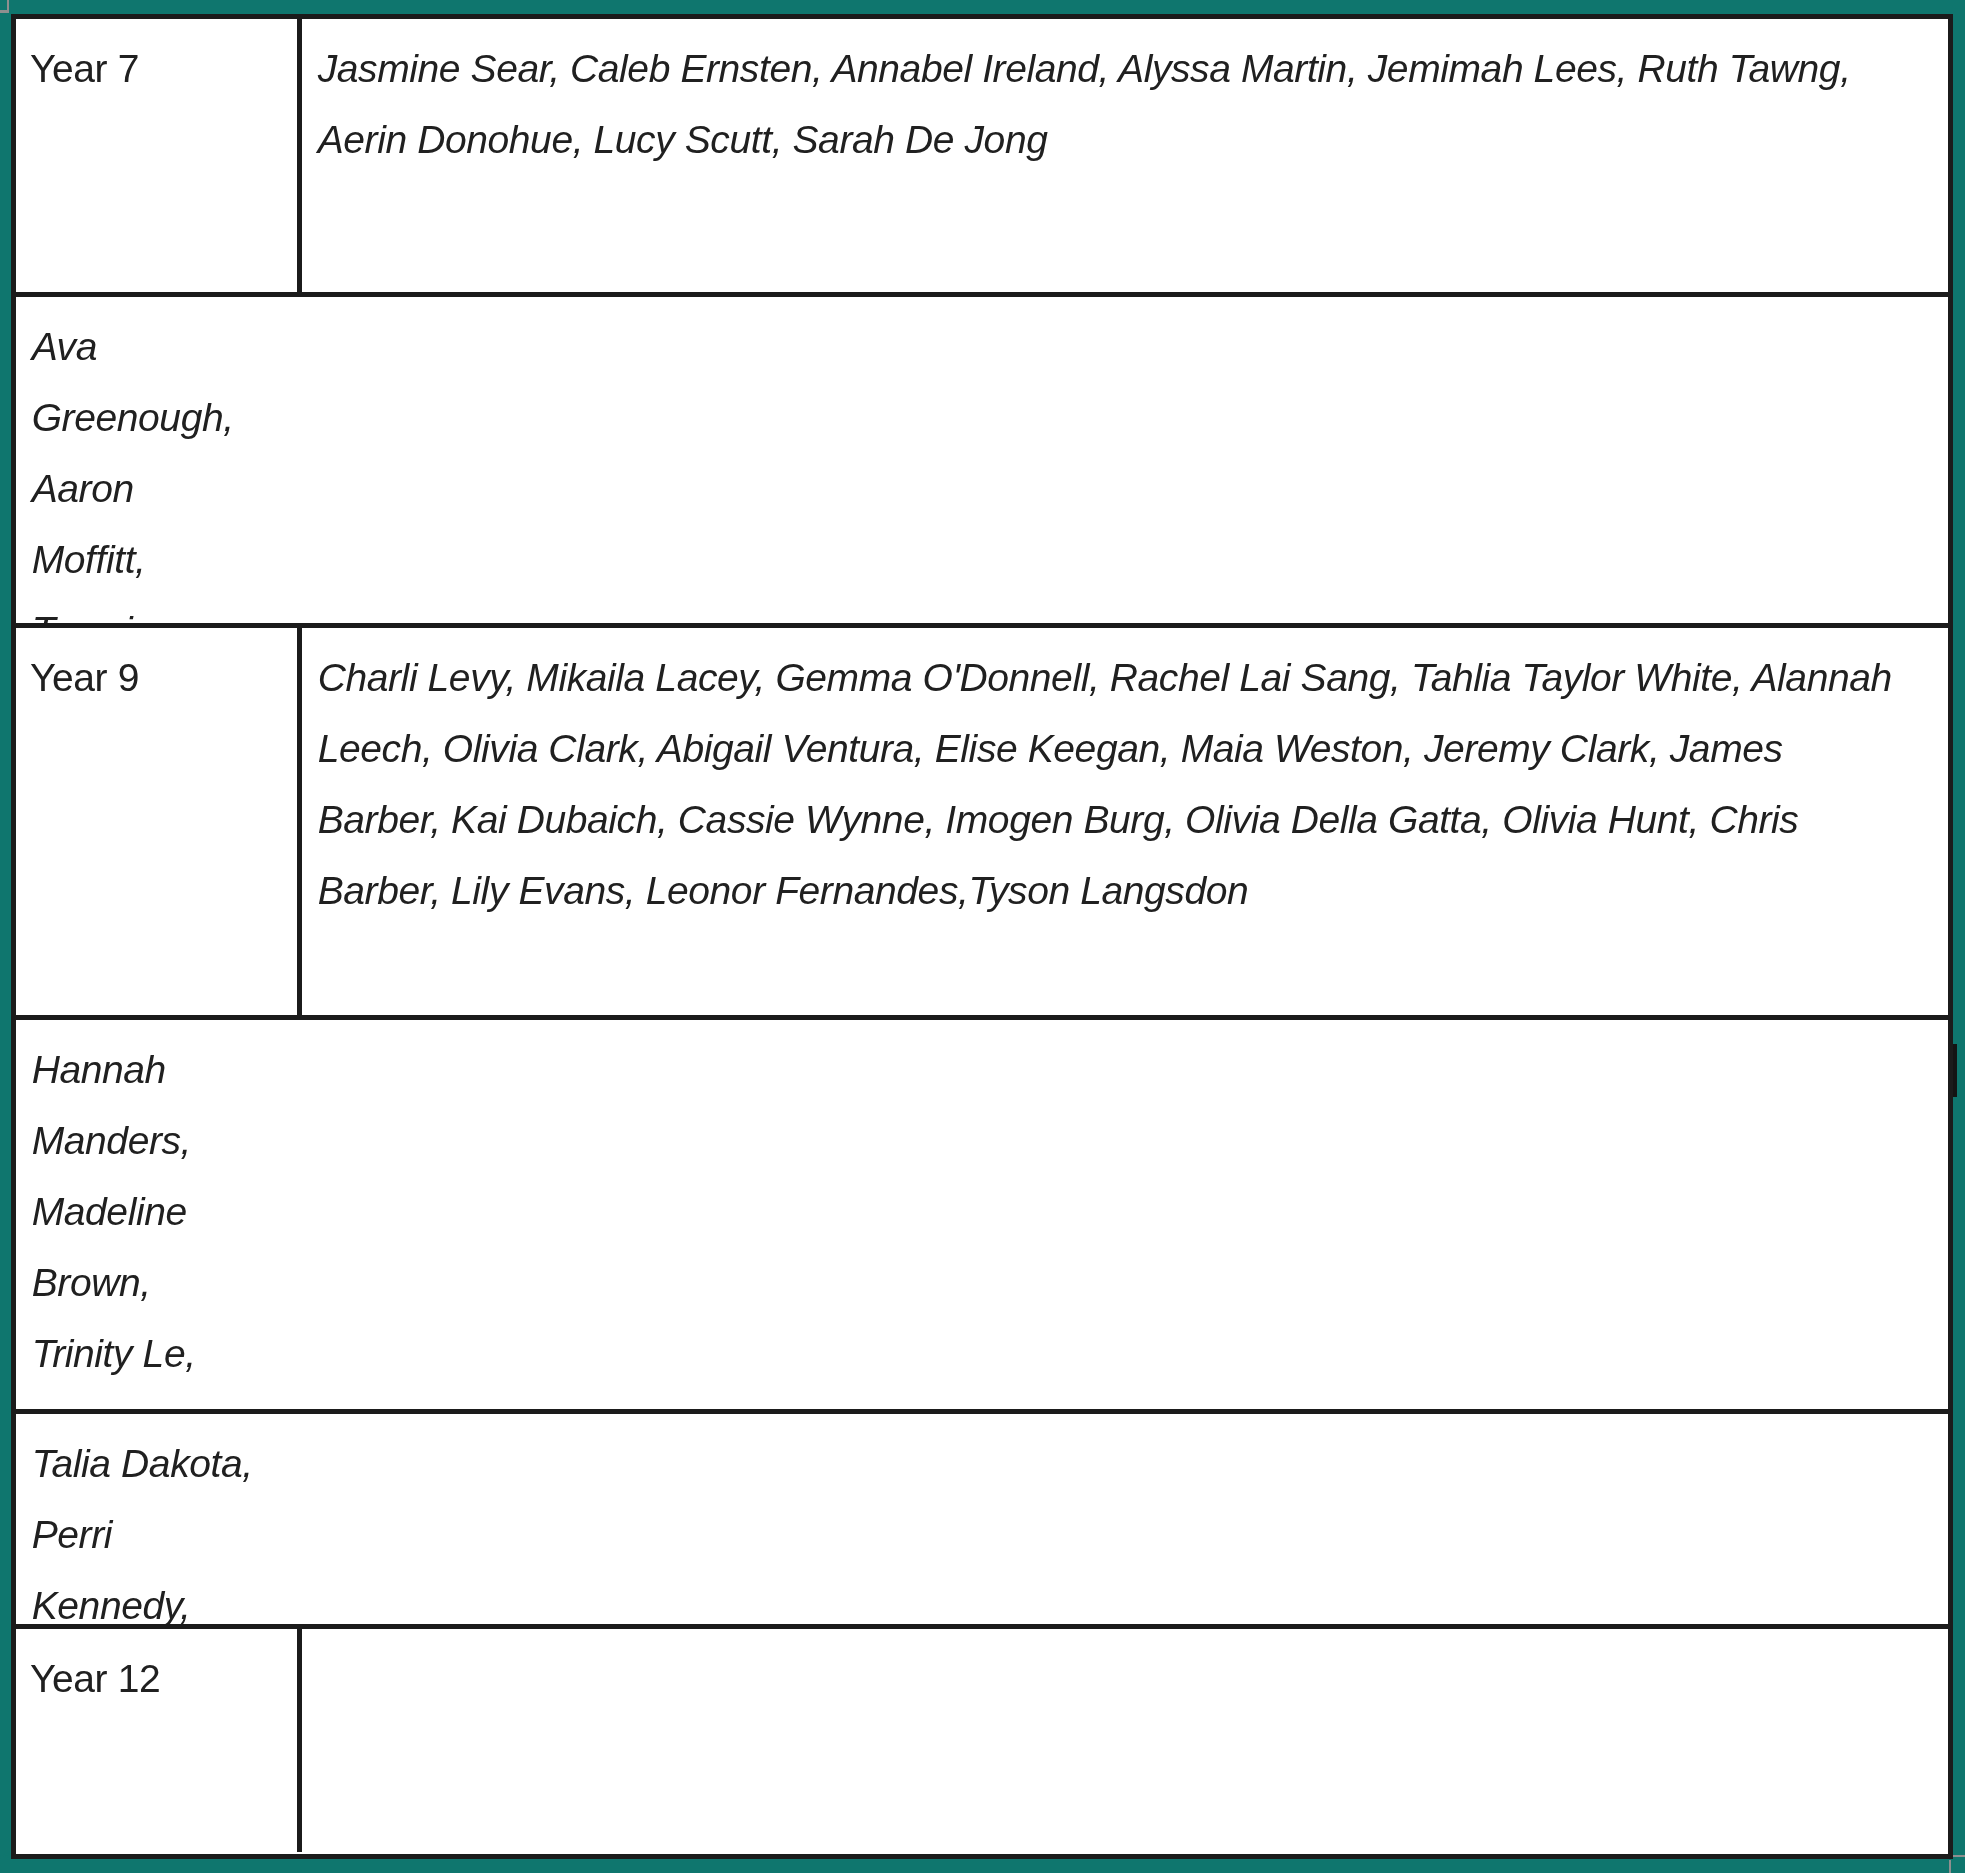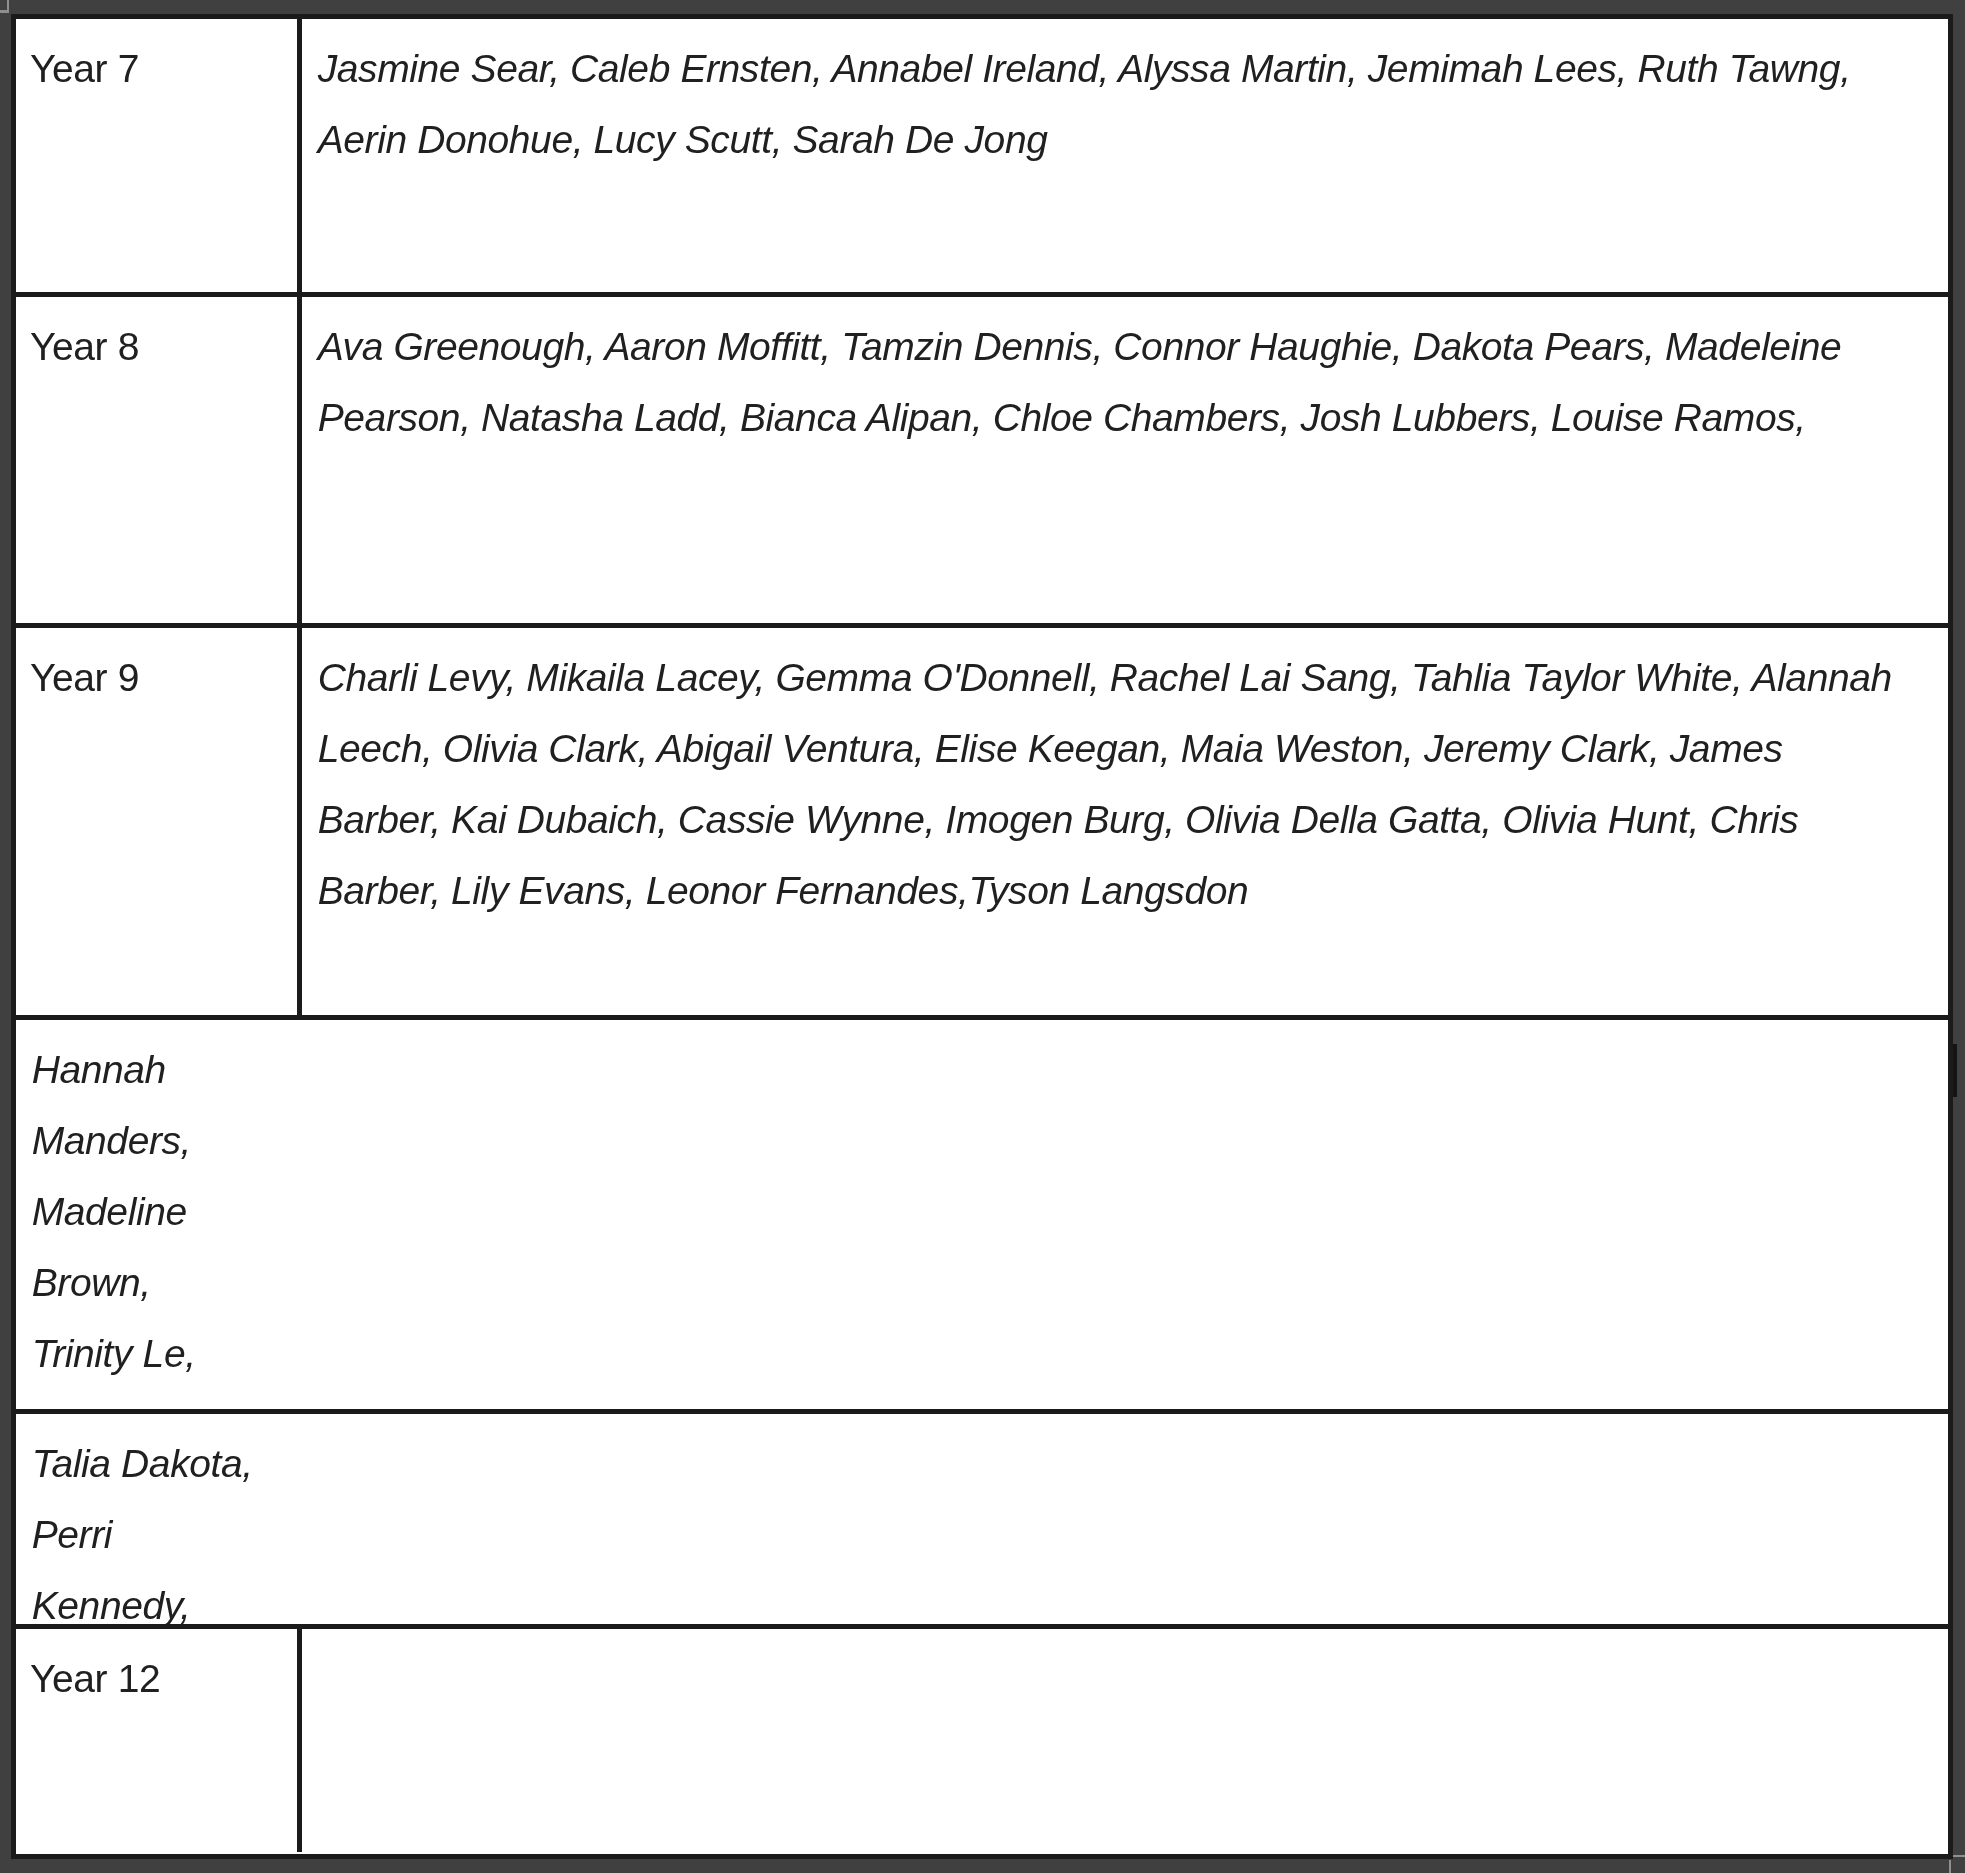--- a/index.html
+++ b/index.html
@@ -1,19 +1,19 @@
 <!DOCTYPE html>
 <html style="font-size:12.6px"><head>
 <meta charset="utf-8">
 <style>
   html,body{margin:0;padding:0;background:#ffffff;}
   .screen{
     position:relative;
     width:1965px;height:1873px;
-    background:#404040;
+    background:#0f766e;
     font-family:"Liberation Sans",sans-serif;
     color:#202020;
     overflow:hidden;
   }
   .doc-table{
     position:absolute;left:11px;top:14px;
     width:1942px;height:1845px;
     box-sizing:border-box;
     border:5.5px solid #1b1b1b;
     display:grid;
@@ -68,23 +68,20 @@
     <div class="t-row">
       <div class="cell year">
         <span>Year 7</span>
       </div>
       <div class="cell students">
         <span>Jasmine Sear, Caleb Ernsten, Annabel Ireland, Alyssa Martin, Jemimah Lees, Ruth Tawng, Aerin Donohue, Lucy Scutt, Sarah De Jong</span>
       </div>
     </div>
 
     <div class="t-row">
-      <div class="cell year">
-        <span>Year 8</span>
-      </div>
       <div class="cell students">
         <span>Ava Greenough, Aaron Moffitt, Tamzin Dennis, Connor Haughie, Dakota Pears, Madeleine Pearson, Natasha Ladd, Bianca Alipan, Chloe Chambers, Josh Lubbers, Louise Ramos,</span>
       </div>
     </div>
 
     <div class="t-row">
       <div class="cell year">
         <span>Year 9</span>
       </div>
       <div class="cell students">

